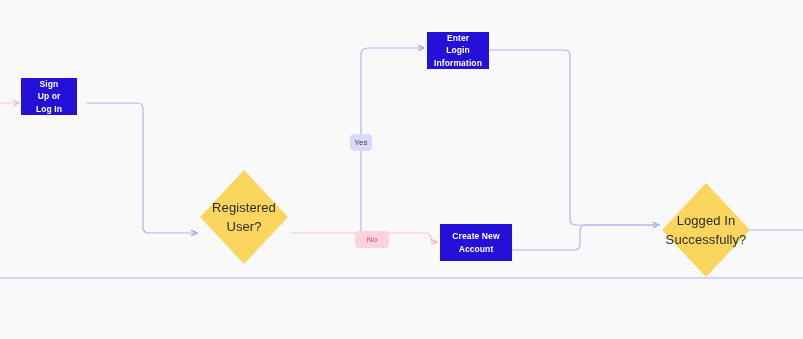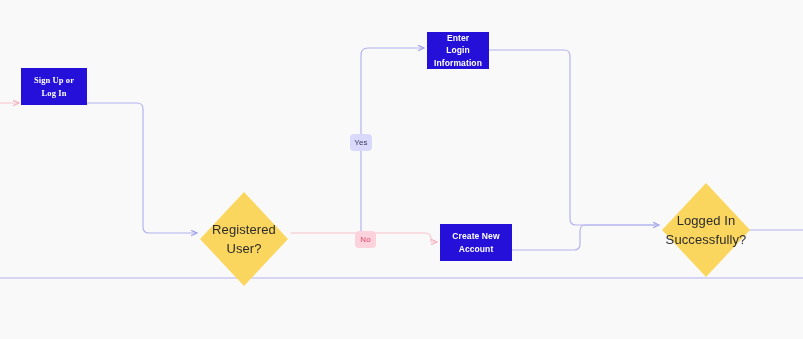--- a/index.html
+++ b/index.html
@@ -115,39 +115,39 @@
       <path d="M291,233 L425,233 Q431,233 431,239 L431,242 L437,242" stroke="#f7c3cc" marker-end="url(#arrow-pink)"></path>
 
       <path d="M489,50 L564,50 Q570,50 570,56 L570,219 Q570,225 576,225 L659,225" stroke="#b3b3ee" marker-end="url(#arrow-lav)"></path>
 
       <path d="M500,250 L574,250 Q580,250 580,244 L580,231 Q580,225 586,225 L659,225" stroke="#b3b3ee"></path>
 
       <path d="M750,230 L803,230" stroke="#b3b3ee"></path>
     </g>
   </svg>
 
-  <div class="node process" style="left:21px; top:68px; width:66px; height:37px;font-family:Liberation Serif, serif;">
+  <div class="node process" style="left:21px; top:78px; width:56px; height:37px;">
     <span>Sign Up or Log In</span>
   </div>
 
-  <div class="decision-wrap" style="left:200px; top:192px; width:88px; height:94px;">
+  <div class="decision-wrap" style="left:200px; top:170px; width:88px; height:94px;">
     <div class="decision-shape"></div>
     <div class="decision-label">Registered User?</div>
   </div>
 
   <div class="node process" style="left:427px; top:32px; width:62px; height:37px;">
     <span>Enter Login Information</span>
   </div>
 
   <div class="node process" style="left:440px; top:224px; width:72px; height:37px;">
     <span>Create New Account</span>
   </div>
 
   <div class="decision-wrap" style="left:662px; top:183px; width:88px; height:94px;">
     <div class="decision-shape"></div>
     <div class="decision-label">Logged In Successfully?</div>
   </div>
 
   <div class="edge-label yes" style="left:350px; top:134px; width:22px; height:17px;">Yes</div>
 
-  <div class="edge-label no" style="left:355px; top:231px; width:21px; height:17px;">No</div>
+  <div class="edge-label no" style="left:355px; top:231px; width:34px; height:17px;">No</div>
 
 </div>
 
 </body></html>

